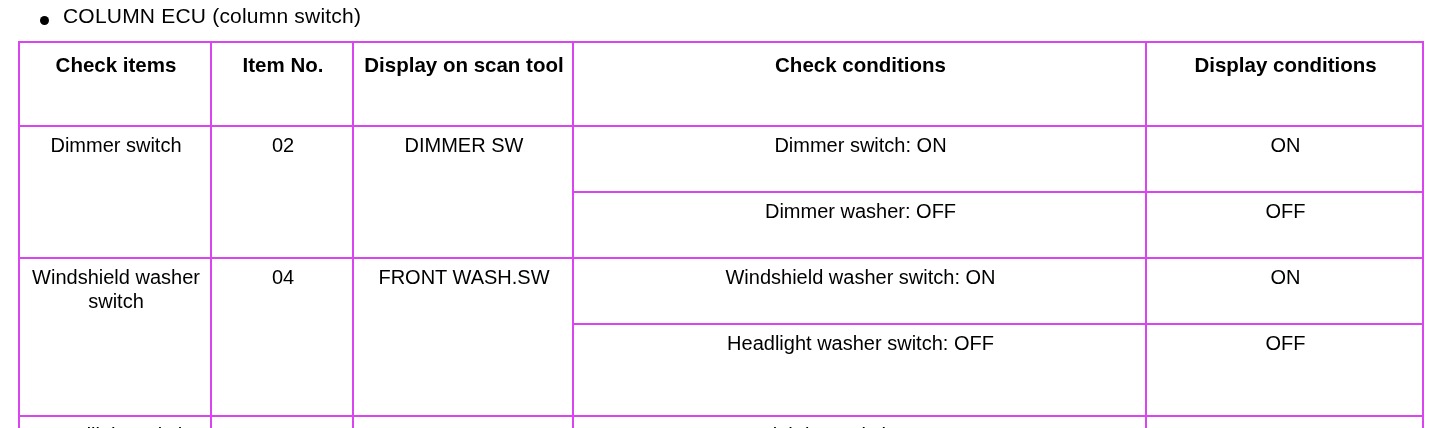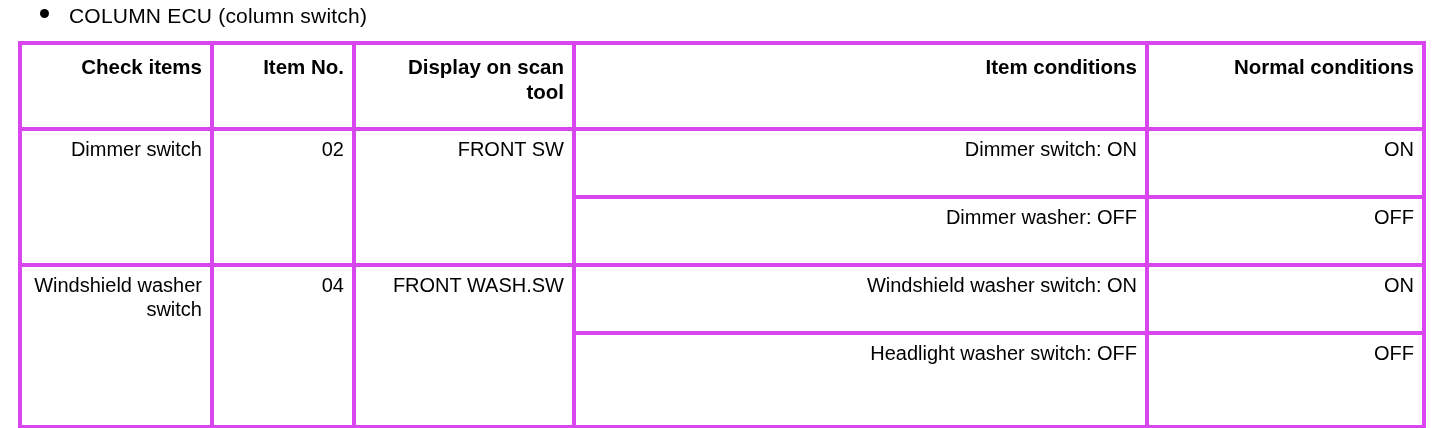--- a/index.html
+++ b/index.html
@@ -18,22 +18,22 @@
     position: relative;
     width: 1440px;
     height: 428px;
     box-sizing: border-box;
   }
   .bullet-line {
     position: absolute;
     left: 40px;
     top: 4px;
     display: flex;
-    align-items: center;
-    gap: 20px;
+    align-items: flex-end;
+    gap: 14px;
   }
   .bullet-dot {
     width: 9px;
     height: 9px;
     background: #000;
     border-radius: 50%;
     display: inline-block;
     position: relative;
     top: -3px;
   }
@@ -44,27 +44,27 @@
   }
   table.spec {
     position: absolute;
     left: 18px;
     top: 41px;
     width: 1404px;
     border-collapse: collapse;
     table-layout: fixed;
   }
   table.spec td, table.spec th {
-    border: 4px solid #d946ef;
+    border: 2px solid #d946ef;
     vertical-align: top;
     padding: 6px 8px 8px 10px;
     font-size: 20px;
     line-height: 1.22;
     font-weight: 400;
-    text-align: right;
+    text-align: center;
   }
   table.spec thead th {
     font-weight: bold;
     font-size: 20.5px;
     padding-top: 9px;
     padding-bottom: 9px;
   }
   .col-a { width: 192px; }
   .col-b { width: 142px; }
   .col-c { width: 220px; }
@@ -91,30 +91,30 @@
       <col class="col-b">
       <col class="col-c">
       <col class="col-d">
       <col class="col-e">
     </colgroup>
     <thead>
       <tr>
         <th class="thead-tall">Check items</th>
         <th class="thead-tall">Item No.</th>
         <th class="thead-tall">Display on scan tool</th>
-        <th class="thead-tall">Item conditions</th>
-        <th class="thead-tall cell-indent">Normal conditions</th>
+        <th class="thead-tall">Check conditions</th>
+        <th class="thead-tall cell-indent">Display conditions</th>
       </tr>
     </thead>
     <tbody>
 
       <tr>
         <td class="cell-indent tall" rowspan="2">Dimmer switch</td>
         <td class="tall" rowspan="2">02</td>
-        <td class="tall" rowspan="2">FRONT SW</td>
+        <td class="tall" rowspan="2">DIMMER SW</td>
         <td class="tall">Dimmer switch: ON</td>
         <td class="tall">ON</td>
       </tr>
       <tr>
         <td class="tall">Dimmer washer: OFF</td>
         <td class="tall">OFF</td>
       </tr>
 
       <tr>
         <td class="cell-indent" rowspan="2">Windshield washer switch</td>

